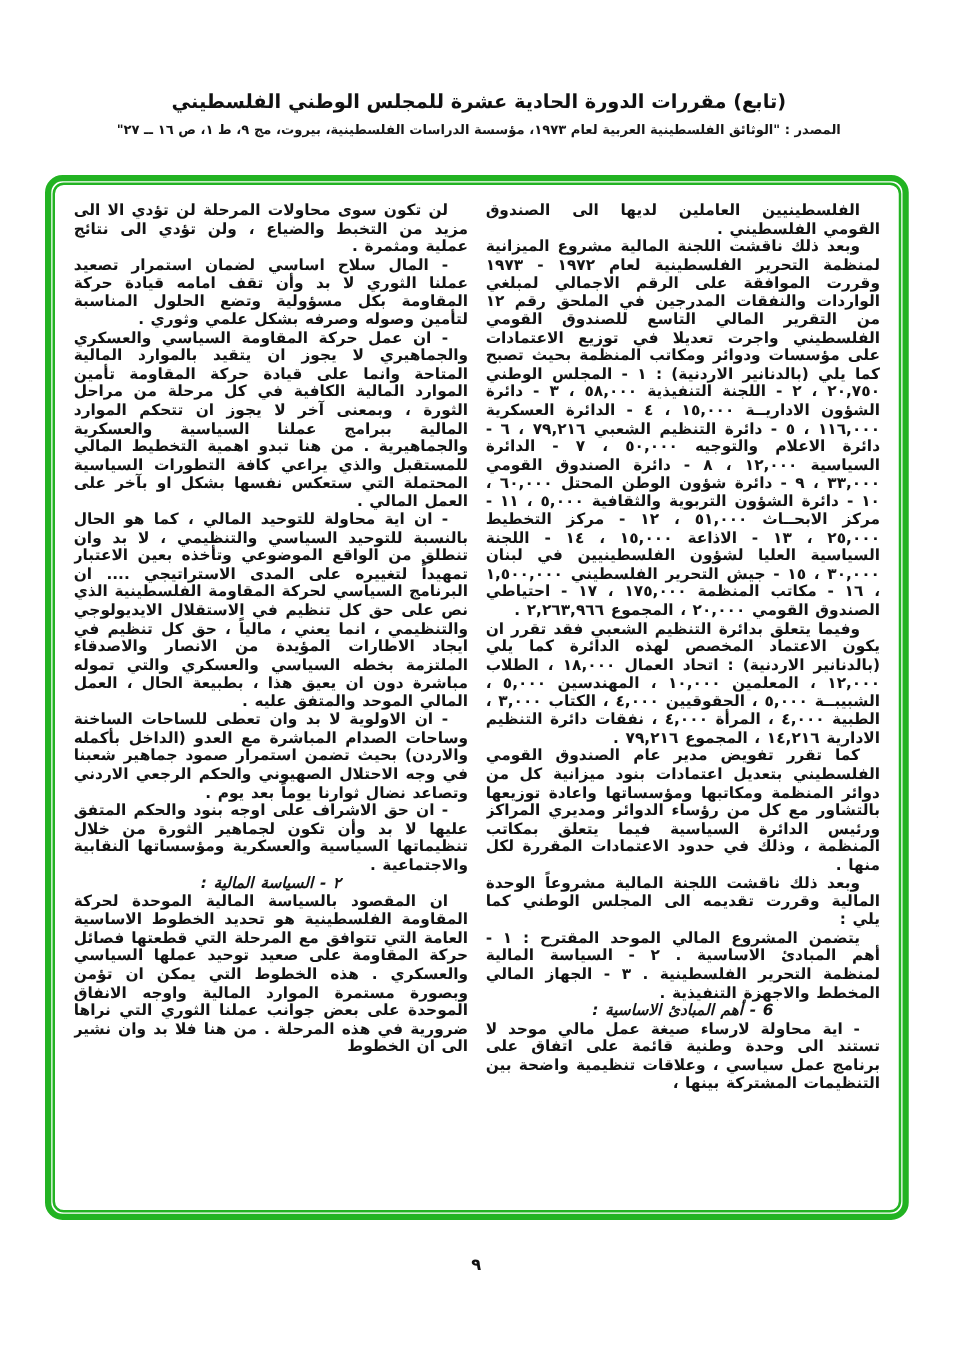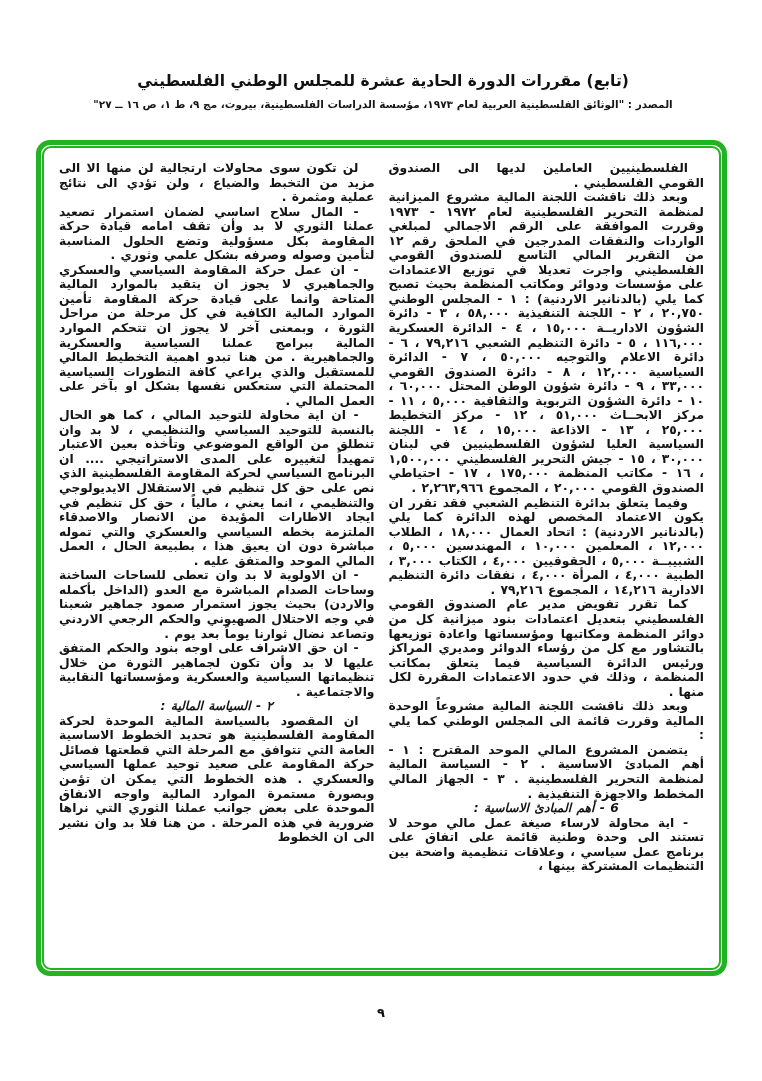--- a/index.html
+++ b/index.html
@@ -108,31 +108,31 @@
   </div>
 
   <div class="green-frame">
     <div class="green-frame-inner"></div>
     <div class="content-area">
       <div class="text-column">
           <p class="para">الفلسطينيين العاملين لديها الى الصندوق القومي الفلسطيني .</p>
           <p class="para">وبعد ذلك ناقشت اللجنة المالية مشروع الميزانية لمنظمة التحرير الفلسطينية لعام ١٩٧٢ - ١٩٧٣ وقررت الموافقة على الرقم الاجمالي لمبلغي الواردات والنفقات المدرجين في الملحق رقم ١٢ من التقرير المالي التاسع للصندوق القومي الفلسطيني واجرت تعديلا في توزيع الاعتمادات على مؤسسات ودوائر ومكاتب المنظمة بحيث تصبح كما يلي (بالدنانير الاردنية) : ١ - المجلس الوطني ٢٠,٧٥٠ ، ٢ - اللجنة التنفيذية ٥٨,٠٠٠ ، ٣ - دائرة الشؤون الاداريــة ١٥,٠٠٠ ، ٤ - الدائرة العسكرية ١١٦,٠٠٠ ، ٥ - دائرة التنظيم الشعبي ٧٩,٢١٦ ، ٦ - دائرة الاعلام والتوجيه ٥٠,٠٠٠ ، ٧ - الدائرة السياسية ١٢,٠٠٠ ، ٨ - دائرة الصندوق القومي ٣٣,٠٠٠ ، ٩ - دائرة شؤون الوطن المحتل ٦٠,٠٠٠ ، ١٠ - دائرة الشؤون التربوية والثقافية ٥,٠٠٠ ، ١١ - مركز الابحــاث ٥١,٠٠٠ ، ١٢ - مركز التخطيط ٢٥,٠٠٠ ، ١٣ - الاذاعة ١٥,٠٠٠ ، ١٤ - اللجنة السياسية العليا لشؤون الفلسطينيين في لبنان ٣٠,٠٠٠ ، ١٥ - جيش التحرير الفلسطيني ١,٥٠٠,٠٠٠ ، ١٦ - مكاتب المنظمة ١٧٥,٠٠٠ ، ١٧ - احتياطي الصندوق القومي ٢٠,٠٠٠ ، المجموع ٢,٢٦٣,٩٦٦ .</p>
           <p class="para">وفيما يتعلق بدائرة التنظيم الشعبي فقد تقرر ان يكون الاعتماد المخصص لهذه الدائرة كما يلي (بالدنانير الاردنية) : اتحاد العمال ١٨,٠٠٠ ، الطلاب ١٢,٠٠٠ ، المعلمين ١٠,٠٠٠ ، المهندسين ٥,٠٠٠ ، الشبيبــة ٥,٠٠٠ ، الحقوقيين ٤,٠٠٠ ، الكتاب ٣,٠٠٠ ، الطبية ٤,٠٠٠ ، المرأة ٤,٠٠٠ ، نفقات دائرة التنظيم الادارية ١٤,٢١٦ ، المجموع ٧٩,٢١٦ .</p>
           <p class="para">كما تقرر تفويض مدير عام الصندوق القومي الفلسطيني بتعديل اعتمادات بنود ميزانية كل من دوائر المنظمة ومكاتبها ومؤسساتها واعادة توزيعها بالتشاور مع كل من رؤساء الدوائر ومديري المراكز ورئيس الدائرة السياسية فيما يتعلق بمكاتب المنظمة ، وذلك في حدود الاعتمادات المقررة لكل منها .</p>
-          <p class="para">وبعد ذلك ناقشت اللجنة المالية مشروعاً الوحدة المالية وقررت قائمة الى المجلس الوطني كما يلي :</p>
+          <p class="para">وبعد ذلك ناقشت اللجنة المالية مشروعاً الوحدة المالية وقررت تقديمه الى المجلس الوطني كما يلي :</p>
           <p class="para">يتضمن المشروع المالي الموحد المقترح : ١ - أهم المبادئ الاساسية . ٢ - السياسة المالية لمنظمة التحرير الفلسطينية . ٣ - الجهاز المالي المخطط والاجهزة التنفيذية .</p>
           <p class="para heading">6 - أهم المبادئ الاساسية :</p>
           <p class="para">- اية محاولة لارساء صيغة عمل مالي موحد لا تستند الى وحدة وطنية قائمة على اتفاق على برنامج عمل سياسي ، وعلاقات تنظيمية واضحة بين التنظيمات المشتركة بينها ،</p>
         </div>
       <div class="text-column">
-          <p class="para">لن تكون سوى محاولات ارتجالية لن منها الا الى مزيد من التخبط والضياع ، ولن تؤدي الى نتائج عملية ومثمرة .</p>
+          <p class="para">لن تكون سوى محاولات المرحلة لن تؤدي الا الى مزيد من التخبط والضياع ، ولن تؤدي الى نتائج عملية ومثمرة .</p>
           <p class="para">- المال سلاح اساسي لضمان استمرار تصعيد عملنا الثوري لا بد وأن تقف امامه قيادة حركة المقاومة بكل مسؤولية وتضع الحلول المناسبة لتأمين وصوله وصرفه بشكل علمي وثوري .</p>
           <p class="para">- ان عمل حركة المقاومة السياسي والعسكري والجماهيري لا يجوز ان يتقيد بالموارد المالية المتاحة وانما على قيادة حركة المقاومة تأمين الموارد المالية الكافية في كل مرحلة من مراحل الثورة ، وبمعنى آخر لا يجوز ان تتحكم الموارد المالية ببرامج عملنا السياسية والعسكرية والجماهيرية . من هنا تبدو اهمية التخطيط المالي للمستقبل والذي يراعي كافة التطورات السياسية المحتملة التي ستعكس نفسها بشكل او بآخر على العمل المالي .</p>
           <p class="para">- ان اية محاولة للتوحيد المالي ، كما هو الحال بالنسبة للتوحيد السياسي والتنظيمي ، لا بد وان تنطلق من الواقع الموضوعي وتأخذه بعين الاعتبار تمهيداً لتغييره على المدى الاستراتيجي .... ان البرنامج السياسي لحركة المقاومة الفلسطينية الذي نص على حق كل تنظيم في الاستقلال الايديولوجي والتنظيمي ، انما يعني ، مالياً ، حق كل تنظيم في ايجاد الاطارات المؤيدة من الانصار والاصدقاء الملتزمة بخطه السياسي والعسكري والتي تموله مباشرة دون ان يعيق هذا ، بطبيعة الحال ، العمل المالي الموحد والمتفق عليه .</p>
-          <p class="para">- ان الاولوية لا بد وان تعطى للساحات الساخنة وساحات الصدام المباشرة مع العدو (الداخل بأكمله والاردن) بحيث يجوز استمرار صمود جماهير شعبنا في وجه الاحتلال الصهيوني والحكم الرجعي الاردني وتصاعد نضال ثوارنا يوماً بعد يوم .</p>
+          <p class="para">- ان الاولوية لا بد وان تعطى للساحات الساخنة وساحات الصدام المباشرة مع العدو (الداخل بأكمله والاردن) بحيث تضمن استمرار صمود جماهير شعبنا في وجه الاحتلال الصهيوني والحكم الرجعي الاردني وتصاعد نضال ثوارنا يوماً بعد يوم .</p>
           <p class="para">- ان حق الاشراف على اوجه بنود والحكم المتفق عليها لا بد وأن تكون لجماهير الثورة من خلال تنظيماتها السياسية والعسكرية ومؤسساتها النقابية والاجتماعية .</p>
           <p class="para heading">٢ - السياسة المالية :</p>
           <p class="para">ان المقصود بالسياسة المالية الموحدة لحركة المقاومة الفلسطينية هو تحديد الخطوط الاساسية العامة التي تتوافق مع المرحلة التي قطعتها فصائل حركة المقاومة على صعيد توحيد عملها السياسي والعسكري . هذه الخطوط التي يمكن ان تؤمن وبصورة مستمرة الموارد المالية واوجه الانفاق الموحدة على بعض جوانب عملنا الثوري التي نراها ضرورية في هذه المرحلة . من هنا فلا بد وان نشير الى ان الخطوط</p>
         </div>
     </div>
   </div>
 
   <div class="page-number">٩</div>
 
 </div>

